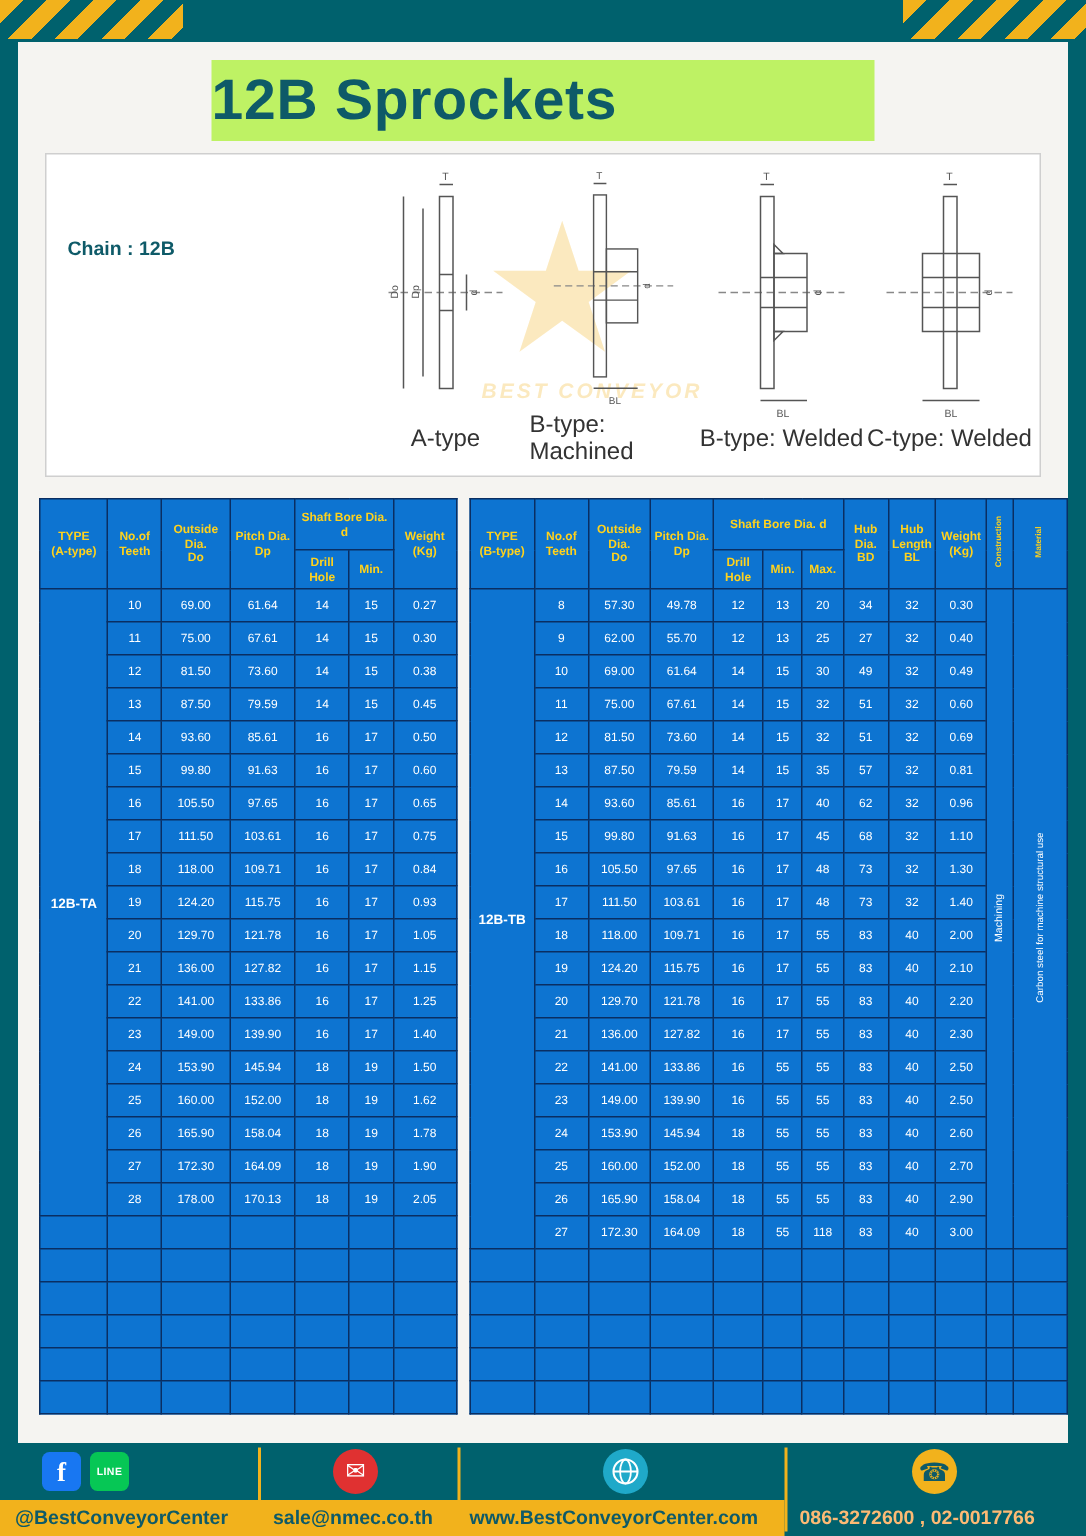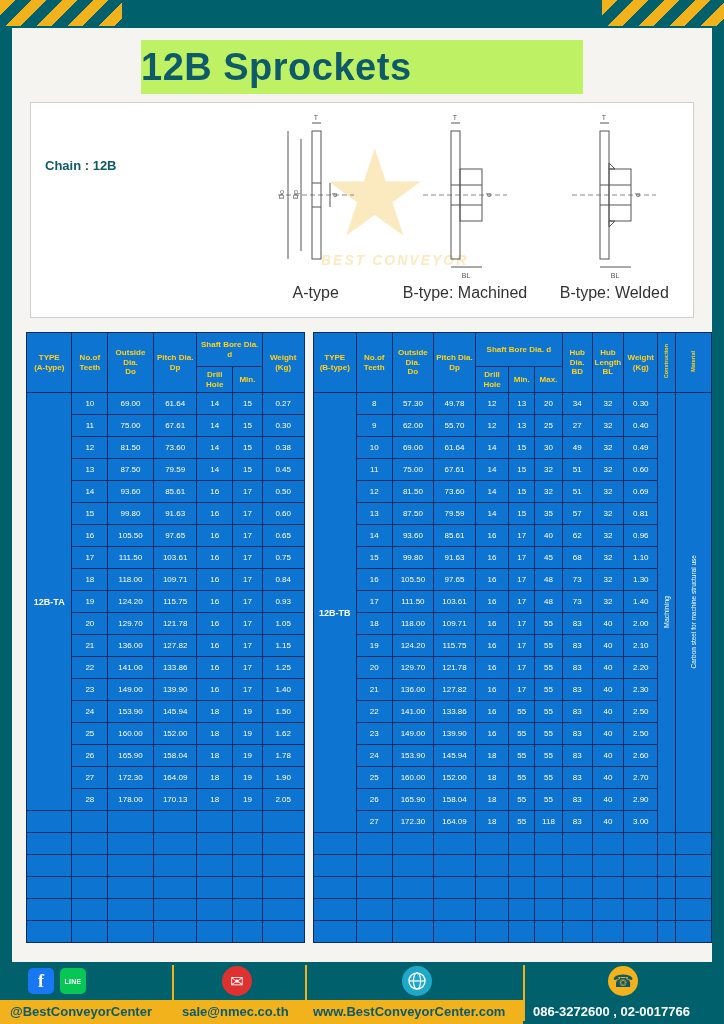--- a/index.html
+++ b/index.html
@@ -42,21 +42,21 @@
   .vtext { writing-mode:vertical-rl; transform:rotate(180deg); text-align:center; margin:0 auto; }
   td .vtext, th .vtext { display:inline-block; }
   th .vtext { font-size:5.5px; }
   .mat-cell .vtext { font-size:6.5px; }
   .con-cell .vtext { font-size:7px; }
 
   .footer { position:absolute; left:0; right:0; bottom:0; height:62px; background:#00616d; }
   .fdiv { position:absolute; top:3px; bottom:3px; width:2px; background:#f2b21c; }
   .fbar { position:absolute; left:0; bottom:0; height:24px; width:523px; background:#f2b21c; }
   .ftext { position:absolute; bottom:5px; color:#0e5a68; font-weight:bold; font-size:13px; white-space:nowrap; }
-  .ftext.white { color:#ffffff; }
+  .ftext.white { color:#fdba74; }
   .icon-sq { position:absolute; top:6px; width:26px; height:26px; border-radius:5px;
     display:flex; align-items:center; justify-content:center; color:#fff; font-weight:bold; }
   .icon-ci { position:absolute; top:4px; width:30px; height:30px; border-radius:50%;
     display:flex; align-items:center; justify-content:center; color:#fff; }
   .fb { background:#1877f2; font-size:18px; font-family:"Liberation Serif",serif; }
   .line { background:#06c755; font-size:7px; letter-spacing:.3px; }
   .mail { background:#e03131; font-size:16px; }
   .globe { background:#1fa9c9; }
   .phone { background:#f2b21c; color:#0e5a68; font-size:17px; }
 </style>
@@ -126,20 +126,35 @@
             <polygon points="47,110 53,110 47,116"></polygon>
             <line x1="38" y1="74" x2="69" y2="74"></line>
             <line x1="38" y1="94" x2="69" y2="94"></line>
             <text transform="rotate(-90 78 86)" x="78" y="86">d</text>
             <line x1="38" y1="156" x2="69" y2="156"></line>
             <text x="53" y="167" text-anchor="middle">BL</text>
           </svg>
           <div class="fig-label">B-type: Welded</div>
         </div>
 
+        <div class="fig">
+          <svg viewBox="0 0 104 172" width="104">
+            <line x1="48" y1="12" x2="57" y2="12"></line>
+            <text x="52" y="9" text-anchor="middle">T</text>
+            <line class="cl" x1="10" y1="84" x2="94" y2="84"></line>
+            <rect x="48" y="20" width="9" height="128"></rect>
+            <rect x="34" y="58" width="38" height="52"></rect>
+            <line x1="34" y1="74" x2="72" y2="74"></line>
+            <line x1="34" y1="94" x2="72" y2="94"></line>
+            <text transform="rotate(-90 80 86)" x="80" y="86">d</text>
+            <line x1="34" y1="156" x2="72" y2="156"></line>
+            <text x="53" y="167" text-anchor="middle">BL</text>
+          </svg>
+          <div class="fig-label">C-type: Welded</div>
+        </div>
       </div>
     </div>
 
     <div class="tables">
 
       <table>
         <colgroup>
           <col style="width:46px">
             <col style="width:36px">
             <col style="width:46px">

